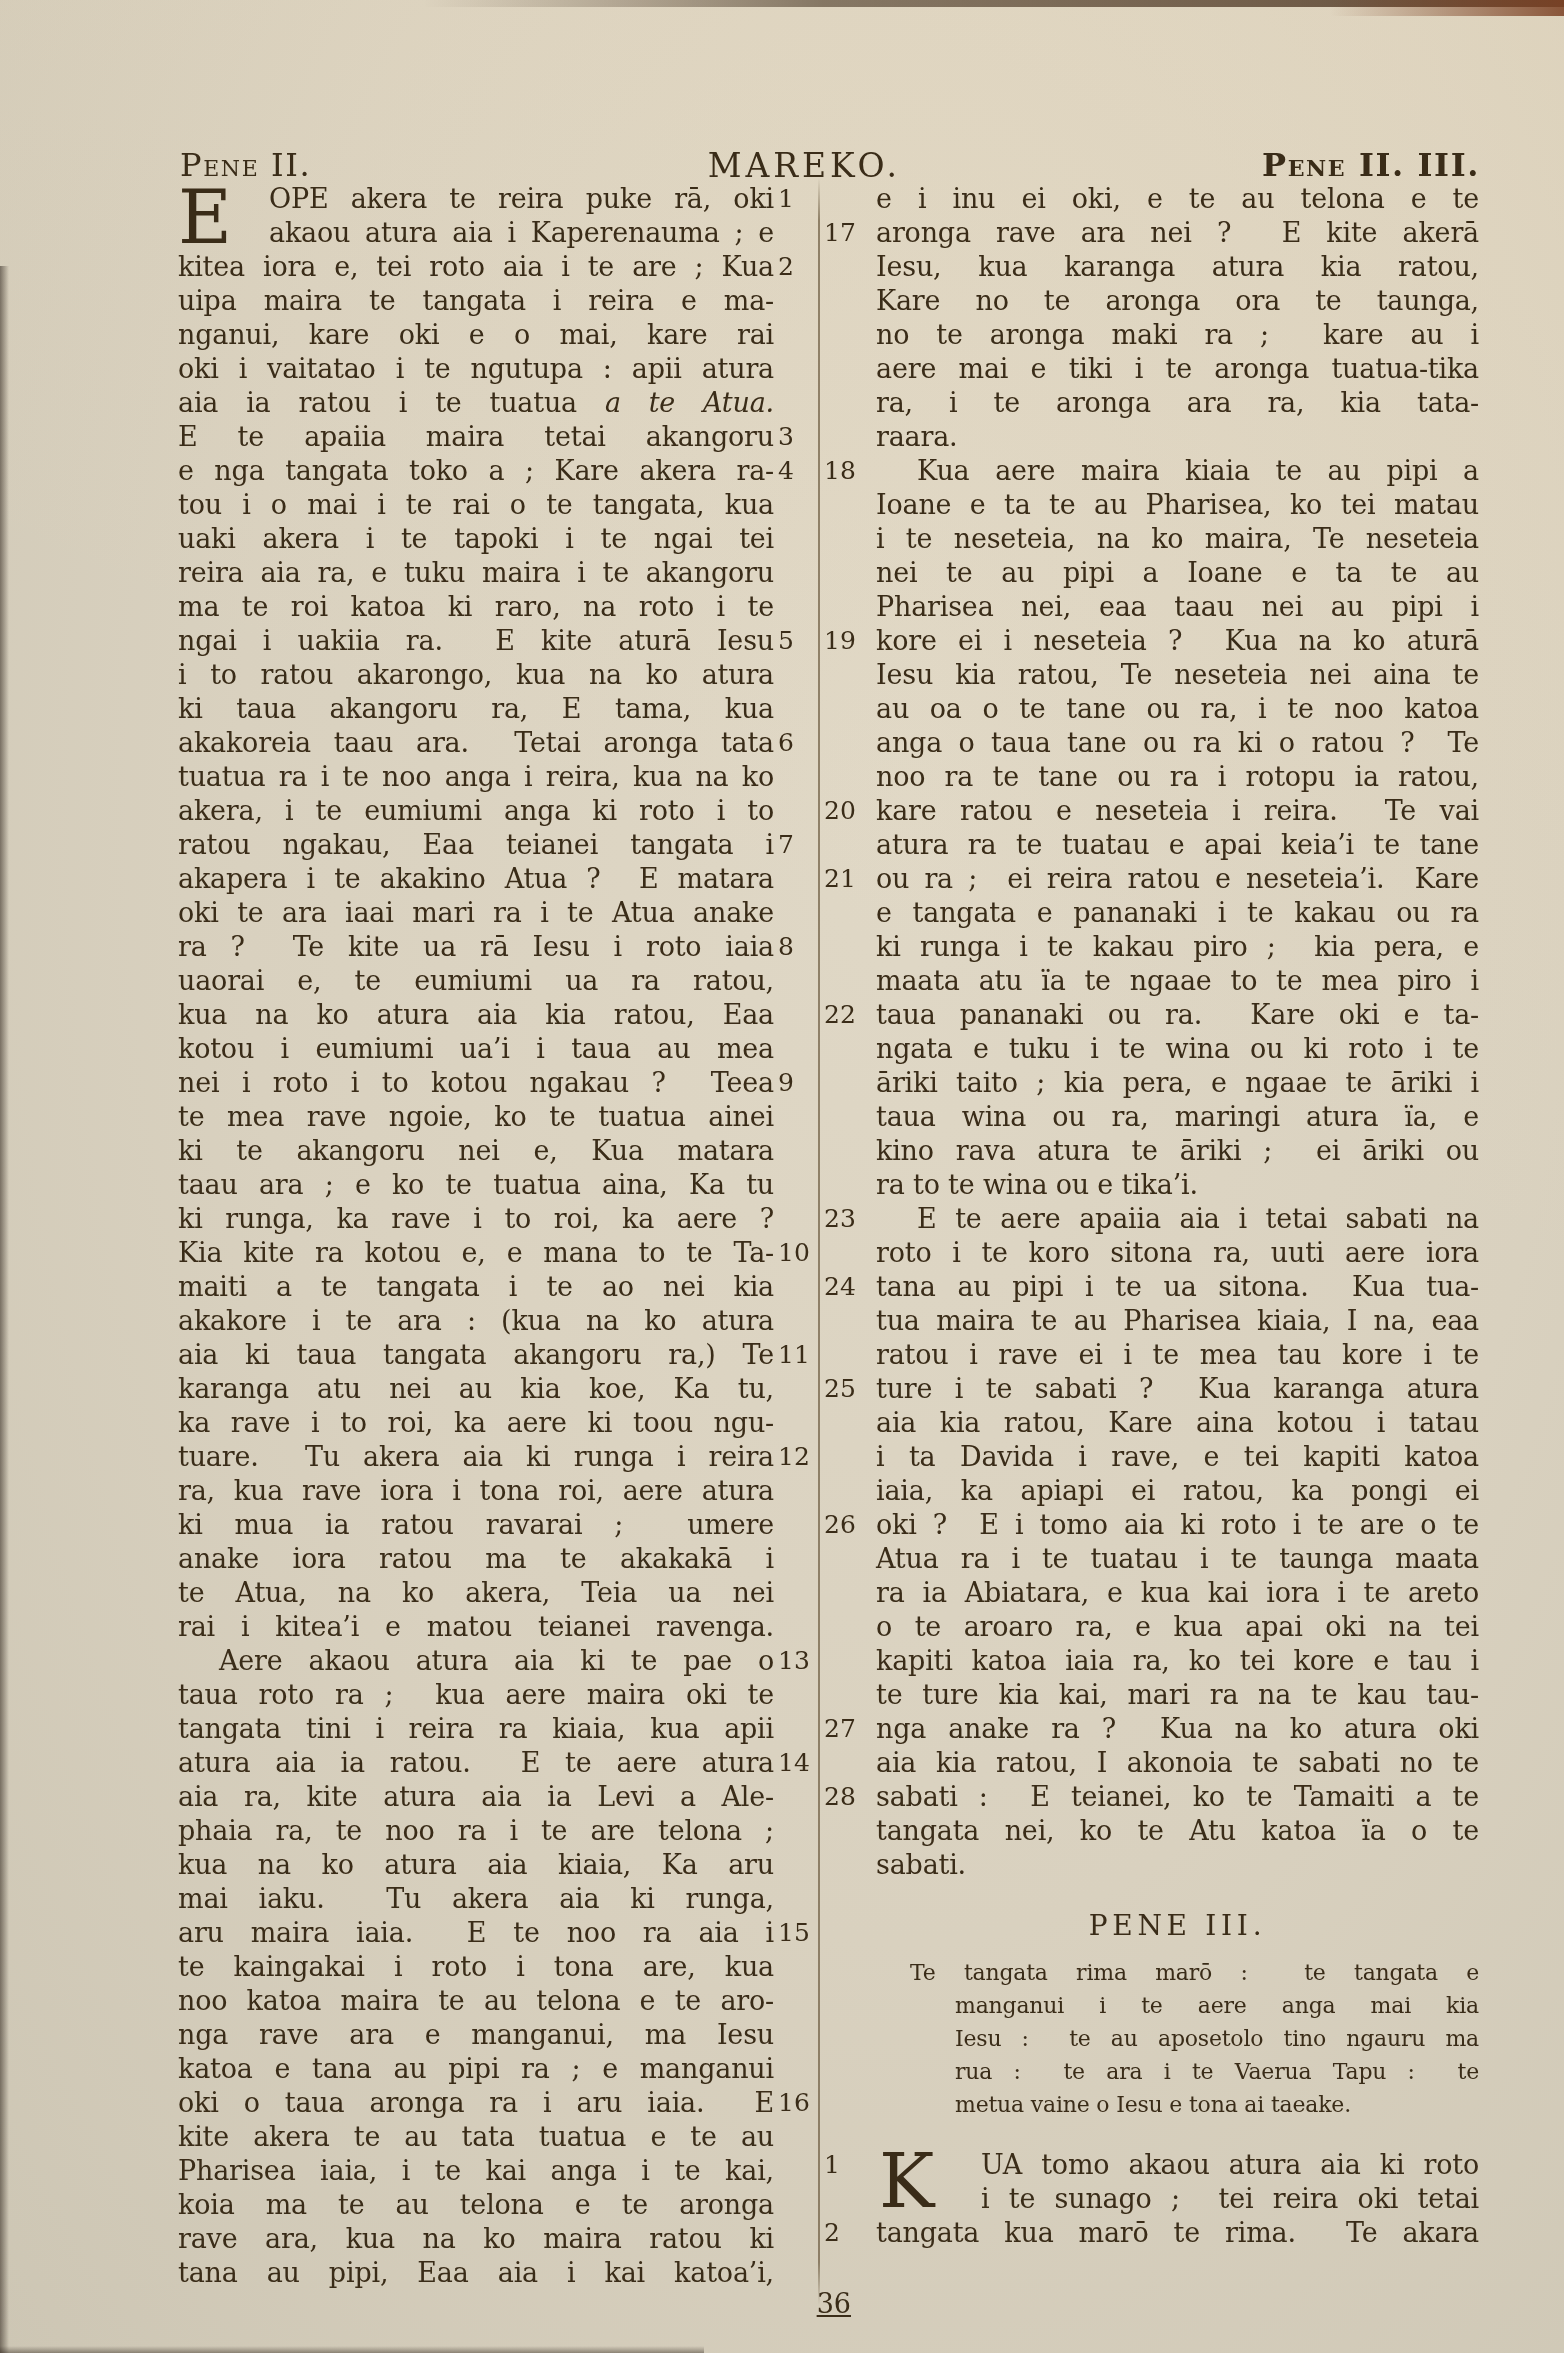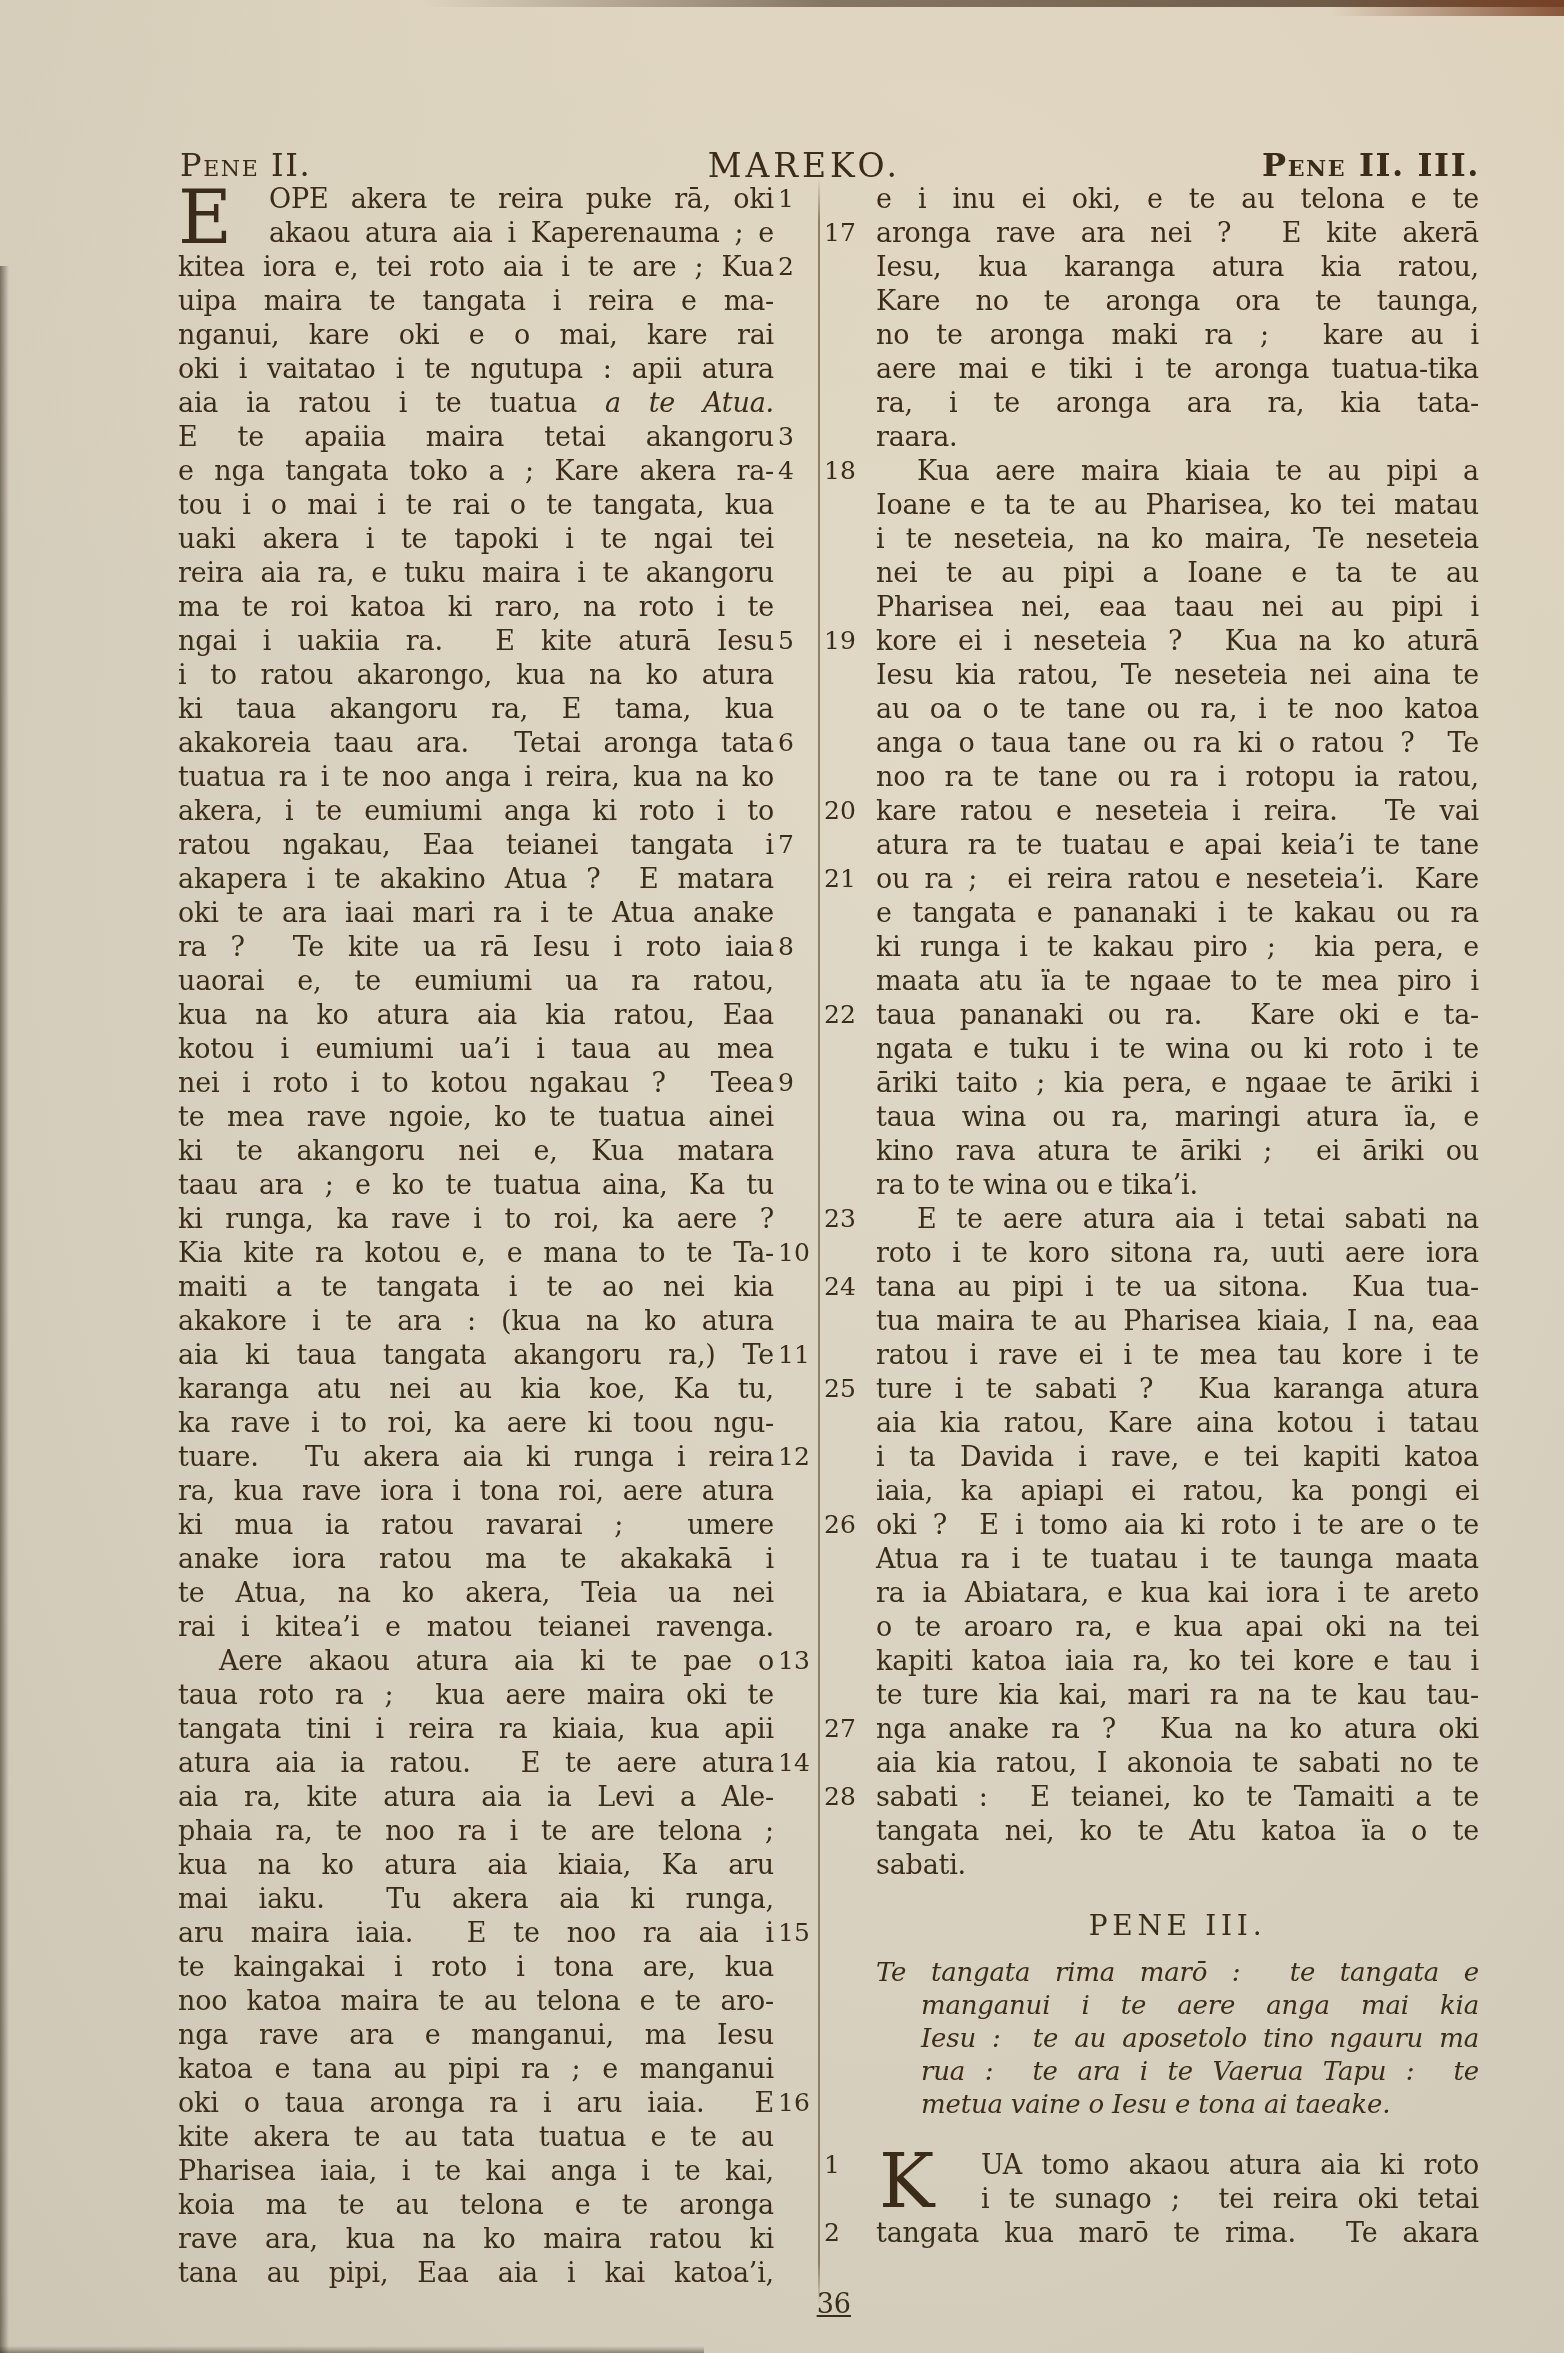--- a/index.html
+++ b/index.html
@@ -43,21 +43,21 @@
   .ind{padding-left:41px;}
   .dpE{padding-left:91px;}
   .dpK{padding-left:105px;}
   .mtK{margin-top:27px;}
   .dc{position:absolute;left:0;top:2.3px;font-size:74px;line-height:66px;letter-spacing:0;}
   .dpK .dc{left:3.1px;top:0;}
   .vn{position:absolute;top:0;font-size:25px;letter-spacing:0;}
   .vl{right:-45px;width:41px;text-align:right;}
   .vr{left:-52px;width:45px;text-align:left;}
   .it{font-style:italic;}
-  .sum{font-style:italic;font-size:26px;line-height:33px;height:33px;}
+  .sum{font-size:22px;line-height:33px;height:33px;margin-left:34px;}
   .hang{padding-left:45px;}
   .chead{position:relative;font-size:28px;letter-spacing:4.7px;text-align:center;margin:27px 0 12.5px;line-height:34px;height:34px;color:var(--ink);}
   .pnum{position:absolute;left:178px;top:2288px;width:673px;text-align:right;font-size:27px;color:var(--ink);text-decoration:underline;}
 </style>
 </head>
 <body>
 
 <div class="page">
   <div class="edge edge-top"></div>
   <div class="edge edge-corner"></div>
@@ -158,21 +158,21 @@
       <div class="ln jl"><span class="vn vr">21</span><span>ou ra ;&nbsp; ei reira ratou e neseteia’i.&nbsp; Kare</span></div>
       <div class="ln jl"><span>e tangata e pananaki i te kakau ou ra</span></div>
       <div class="ln jl"><span>ki runga i te kakau piro ;&nbsp; kia pera, e</span></div>
       <div class="ln jl"><span>maata atu ïa te ngaae to te mea piro i</span></div>
       <div class="ln jl"><span class="vn vr">22</span><span>taua pananaki ou ra.&nbsp; Kare oki e ta-</span></div>
       <div class="ln jl"><span>ngata e tuku i te wina ou ki roto i te</span></div>
       <div class="ln jl"><span>āriki taito ; kia pera, e ngaae te āriki i</span></div>
       <div class="ln jl"><span>taua wina ou ra, maringi atura ïa, e</span></div>
       <div class="ln jl"><span>kino rava atura te āriki ;&nbsp; ei āriki ou</span></div>
       <div class="ln"><span>ra to te wina ou e tika’i.</span></div>
-      <div class="ln jl ind"><span class="vn vr">23</span><span>E te aere atura aia i tetai sabati na</span></div>
+      <div class="ln jl ind"><span class="vn vr">23</span><span>E te aere apaiia aia i tetai sabati na</span></div>
       <div class="ln jl"><span>roto i te koro sitona ra, uuti aere iora</span></div>
       <div class="ln jl"><span class="vn vr">24</span><span>tana au pipi i te ua sitona.&nbsp; Kua tua-</span></div>
       <div class="ln jl"><span>tua maira te au Pharisea kiaia, I na, eaa</span></div>
       <div class="ln jl"><span>ratou i rave ei i te mea tau kore i te</span></div>
       <div class="ln jl"><span class="vn vr">25</span><span>ture i te sabati ?&nbsp; Kua karanga atura</span></div>
       <div class="ln jl"><span>aia kia ratou, Kare aina kotou i tatau</span></div>
       <div class="ln jl"><span>i ta Davida i rave, e tei kapiti katoa</span></div>
       <div class="ln jl"><span>iaia, ka apiapi ei ratou, ka pongi ei</span></div>
       <div class="ln jl"><span class="vn vr">26</span><span>oki ?&nbsp; E i tomo aia ki roto i te are o te</span></div>
       <div class="ln jl"><span>Atua ra i te tuatau i te taunga maata</span></div>

